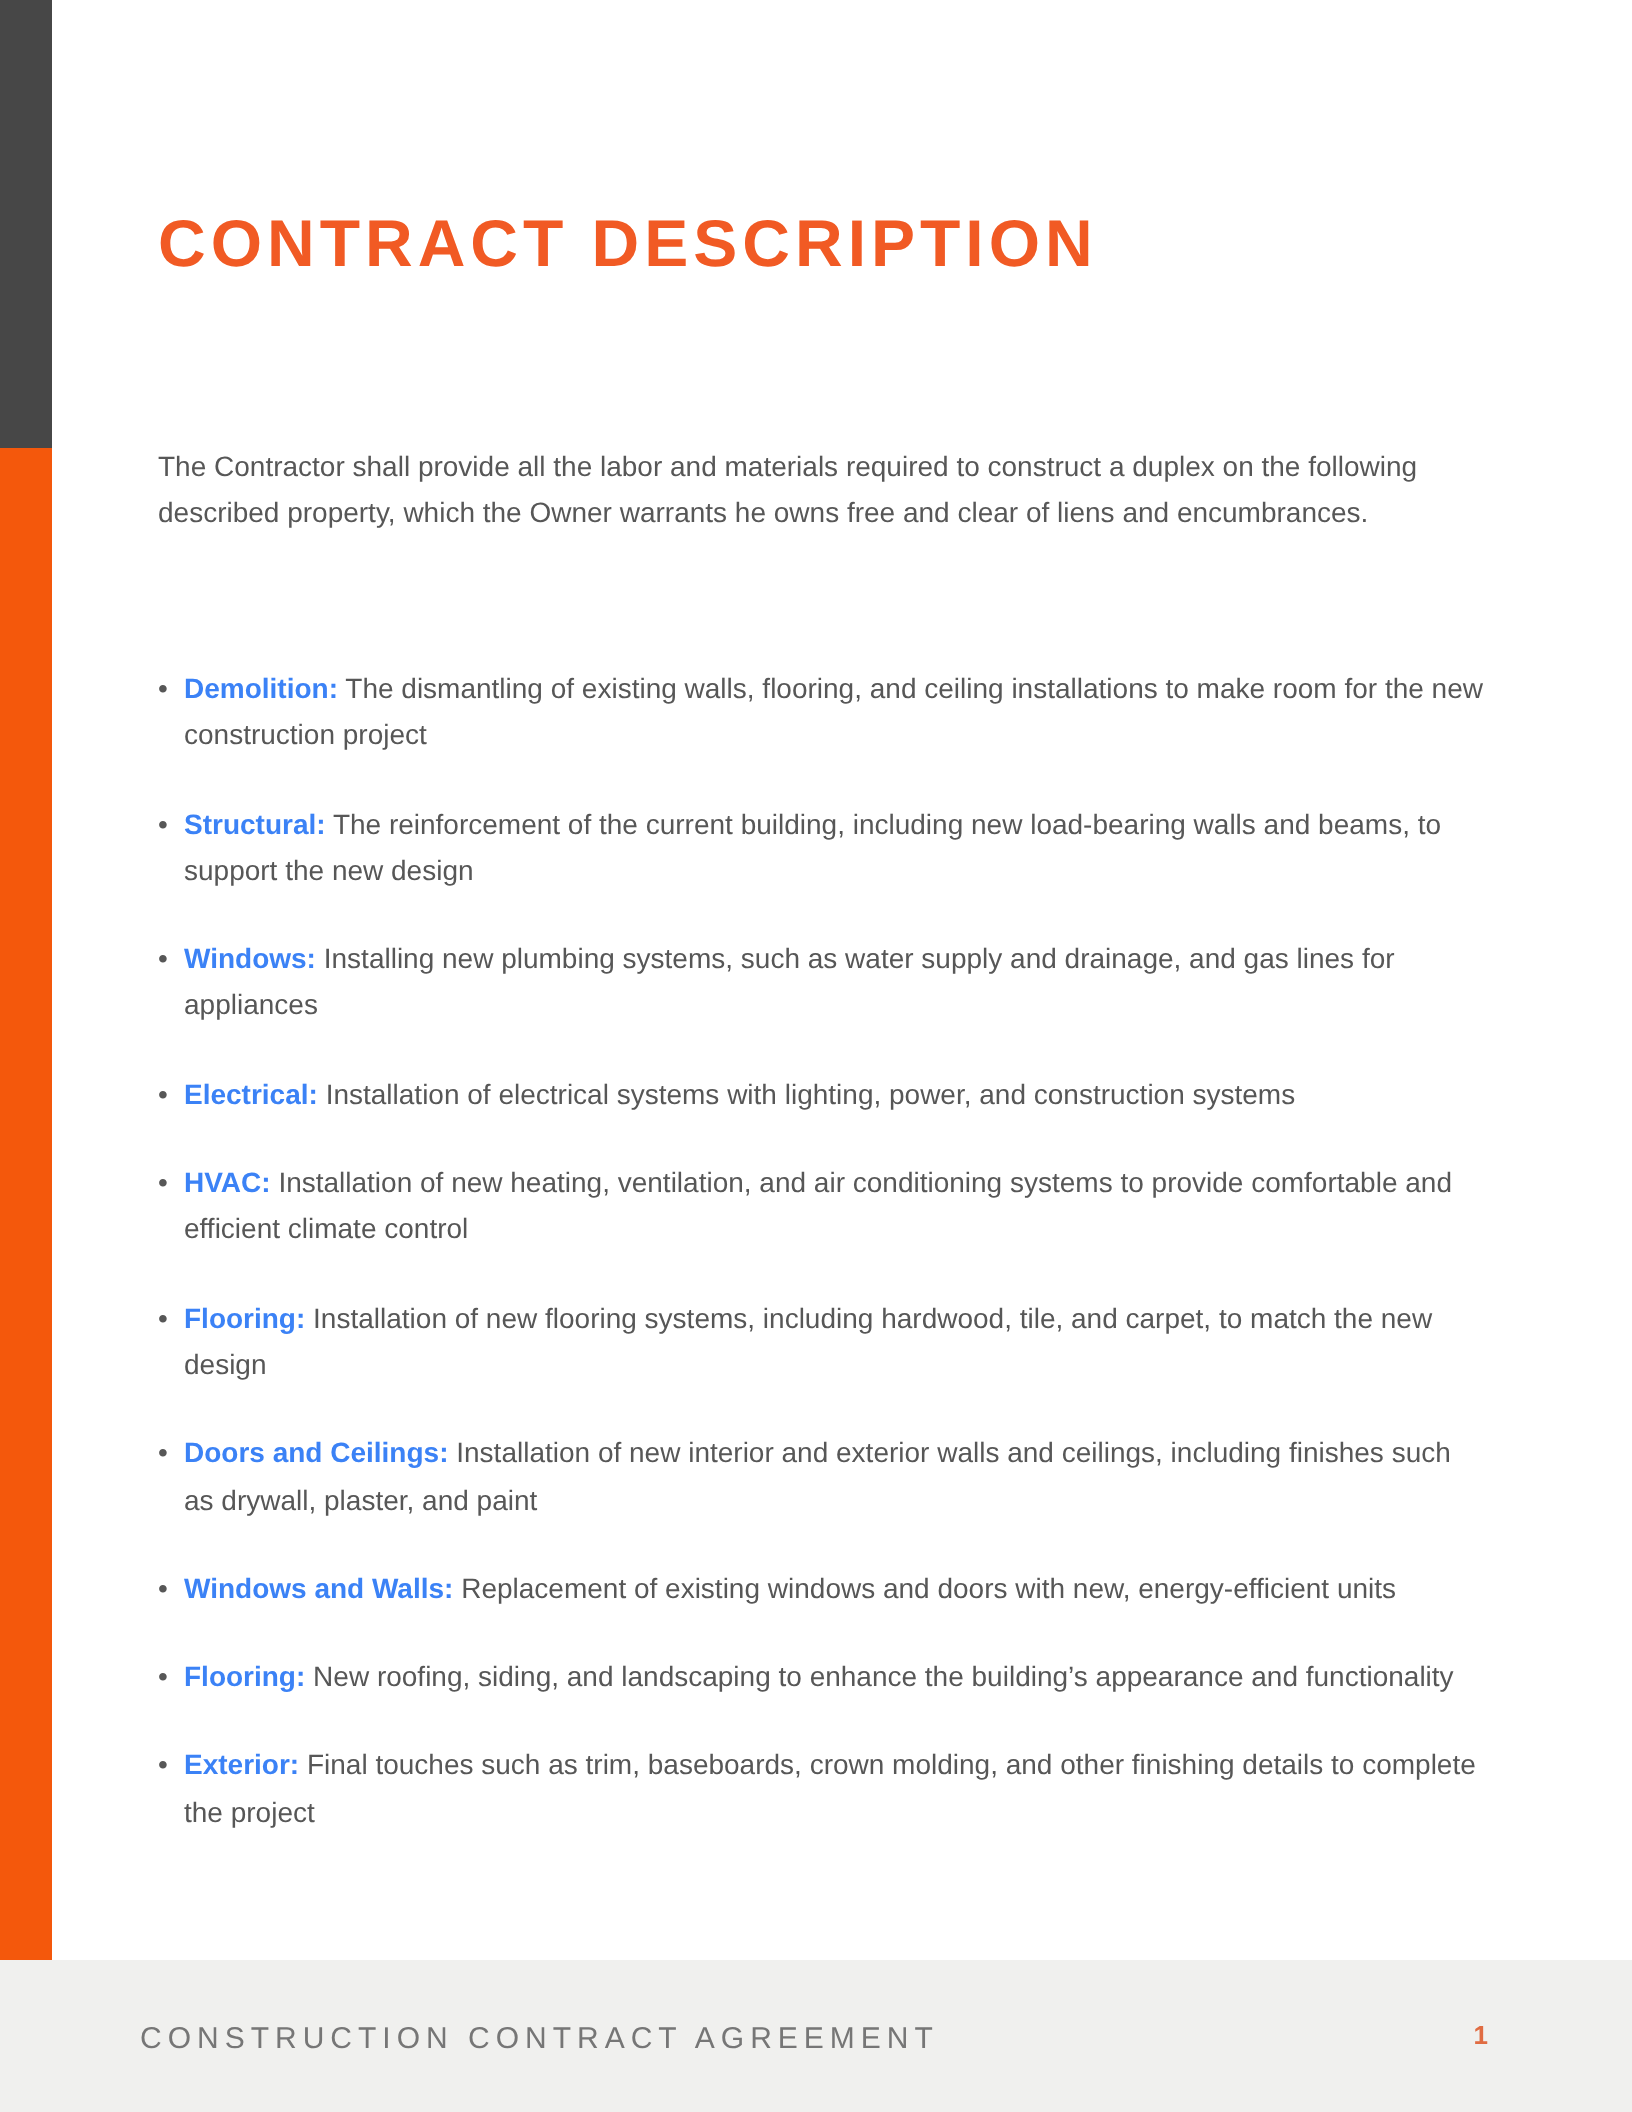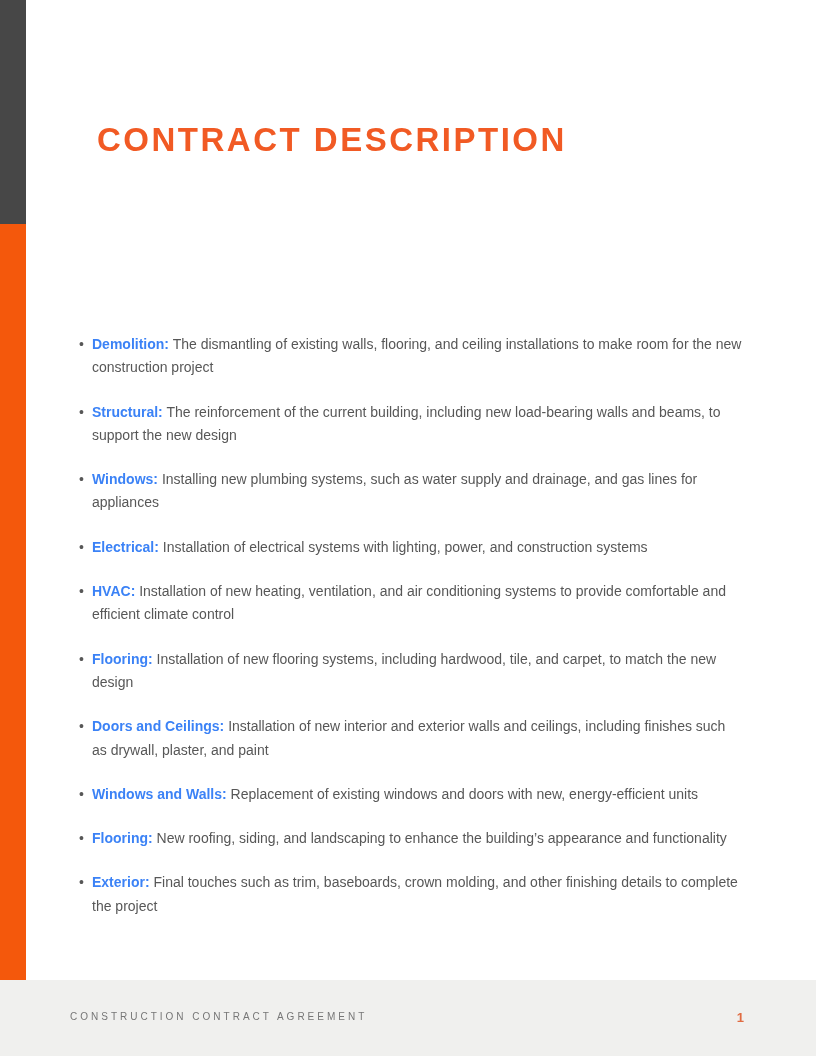--- a/index.html
+++ b/index.html
@@ -20,21 +20,21 @@
   }
   .sidebar-accent {
     position: absolute;
     left: 0; top: 224px;
     width: 26px; height: 756px;
     background: #F4580C;
   }
   .doc-title {
     position: absolute;
     left: 79px; top: 103px;
-    margin: 18px;
+    margin: 0;
     font-size: 33px;
     font-weight: bold;
     letter-spacing: 2.5px;
     color: #F15A24;
     white-space: nowrap;
   }
   .intro {
     position: absolute;
     left: 79px; top: 222px;
     width: 665px;
@@ -68,41 +68,42 @@
   }
   .footer {
     position: absolute;
     left: 0; top: 980px;
     width: 816px; height: 76px;
     background: #F0F0EE;
   }
   .footer-label {
     position: absolute;
     left: 70px; top: 31px;
-    font-size: 10px;
+    font-size: 15px;
     letter-spacing: 3px;
     color: #767676;
   }
   .footer-page {
     position: absolute;
     right: 72px; top: 30px;
     font-size: 13px;
     font-weight: bold;
     color: #E06C42;
   }
 </style>
 </head>
 <body>
 
 <div class="sidebar-top"></div>
 <div class="sidebar-accent"></div>
 
 <h1 class="doc-title">CONTRACT DESCRIPTION</h1>
 
 <div class="intro">
+  <div>The Contractor shall provide all the labor and materials required to construct a duplex on the following described property, which the Owner warrants he owns free and clear of liens and encumbrances.</div>
 </div>
 
 <ul class="scope-list">
   <li class="scope-item">
     <span class="bullet">•</span>
     <b>Demolition:</b> <span>The dismantling of existing walls, flooring, and ceiling installations to make room for the new construction project</span>
   </li>
   <li class="scope-item">
     <span class="bullet">•</span>
     <b>Structural:</b> <span>The reinforcement of the current building, including new load-bearing walls and beams, to support the new design</span>

